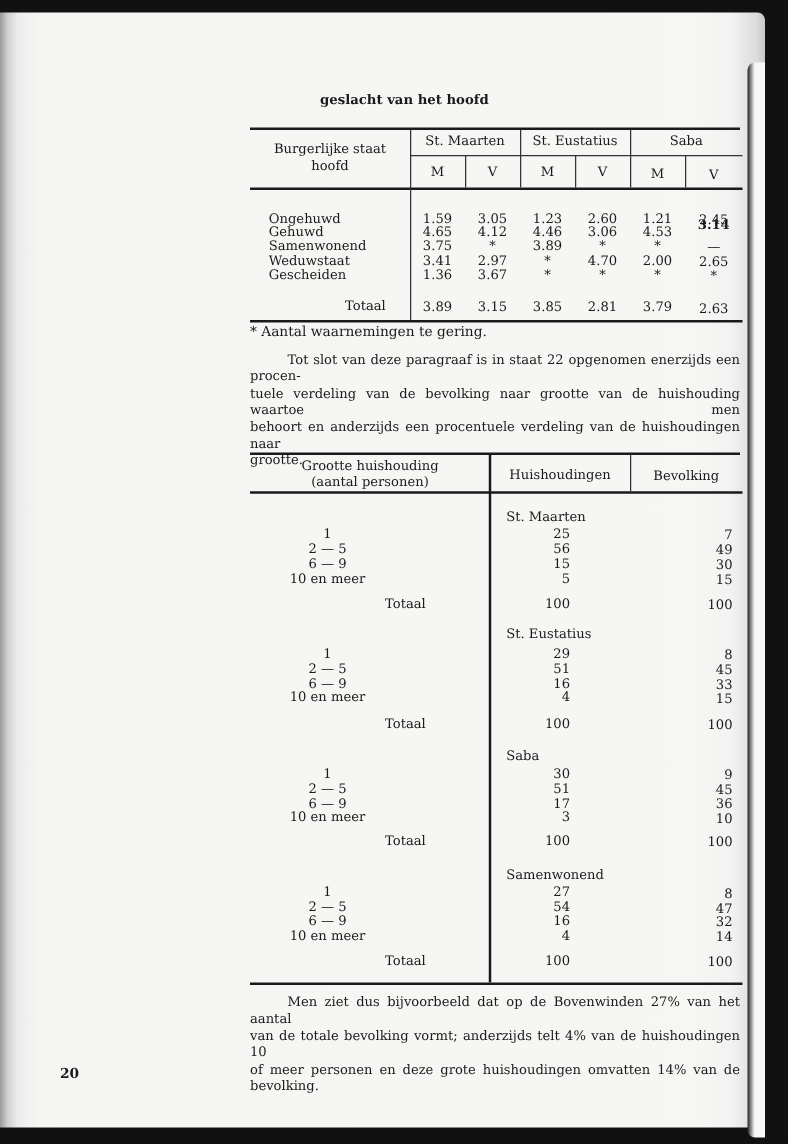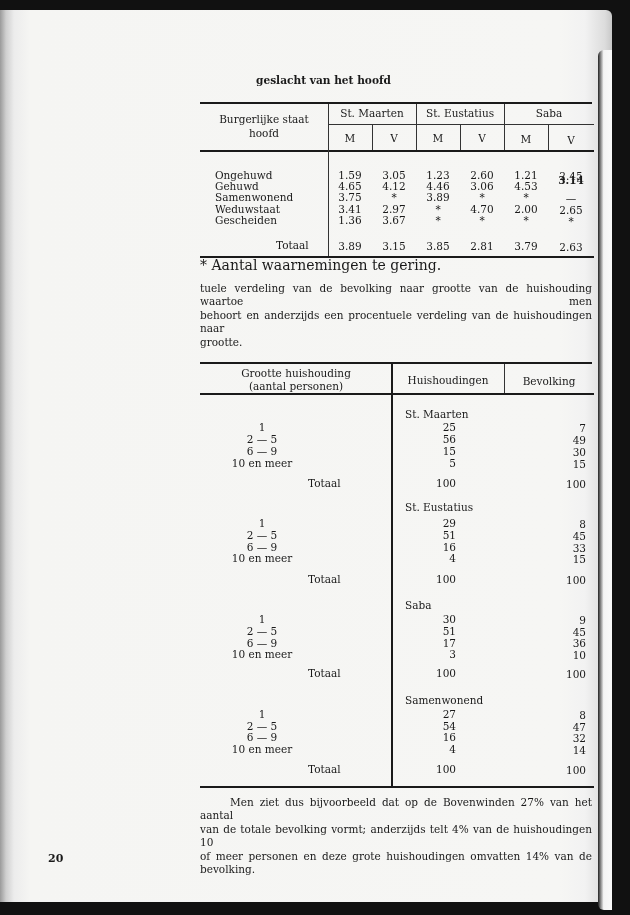--- a/index.html
+++ b/index.html
@@ -125,23 +125,24 @@
     <div class="t" style="left:276px; top:229px;">Totaal</div>
     <div class="t c" style="left:328px; top:230px; width:44px;">3.89</div>
     <div class="t c" style="left:372px; top:230px; width:44px;">3.15</div>
     <div class="t c" style="left:416px; top:230px; width:44px;">3.85</div>
     <div class="t c" style="left:460px; top:230px; width:44px;">2.81</div>
     <div class="t c" style="left:504px; top:230px; width:44px;">3.79</div>
     <div class="t c" style="left:548px; top:231px; width:46px;">2.63</div>
   </div>
 
   <div class="rule-thick" style="left:200px; top:246px; width:394px; height:1.5px;"></div>
-  <div class="t" style="left:200px; top:249px; font-size:14px;">* Aantal waarnemingen te gering.</div>
+  <div class="t" style="left:200px; top:249px; font-size:11px;">* Aantal waarnemingen te gering.</div>
 
   <div class="para" style="left:200px; top:272px; width:392px;">
+    <span class="first" style="text-align-last: justify;">Tot slot van deze paragraaf is in staat 22 opgenomen enerzijds een procen-</span>
     <span style="display:block; text-align-last: justify;">tuele verdeling van de bevolking naar grootte van de huishouding waartoe men</span>
     <span style="display:block; text-align-last: justify;">behoort en anderzijds een procentuele verdeling van de huishoudingen naar</span>
     <span style="display:block;">grootte.</span>
   </div>
 
 
   <div class="rule-thick" style="left:200px; top:352px; width:392px;"></div>
 
   <div class="t c hdr" style="left:200px; top:357px; width:192px;">Grootte huishouding</div>
   <div class="t c hdr" style="left:200px; top:370px; width:192px;">(aantal personen)</div>

